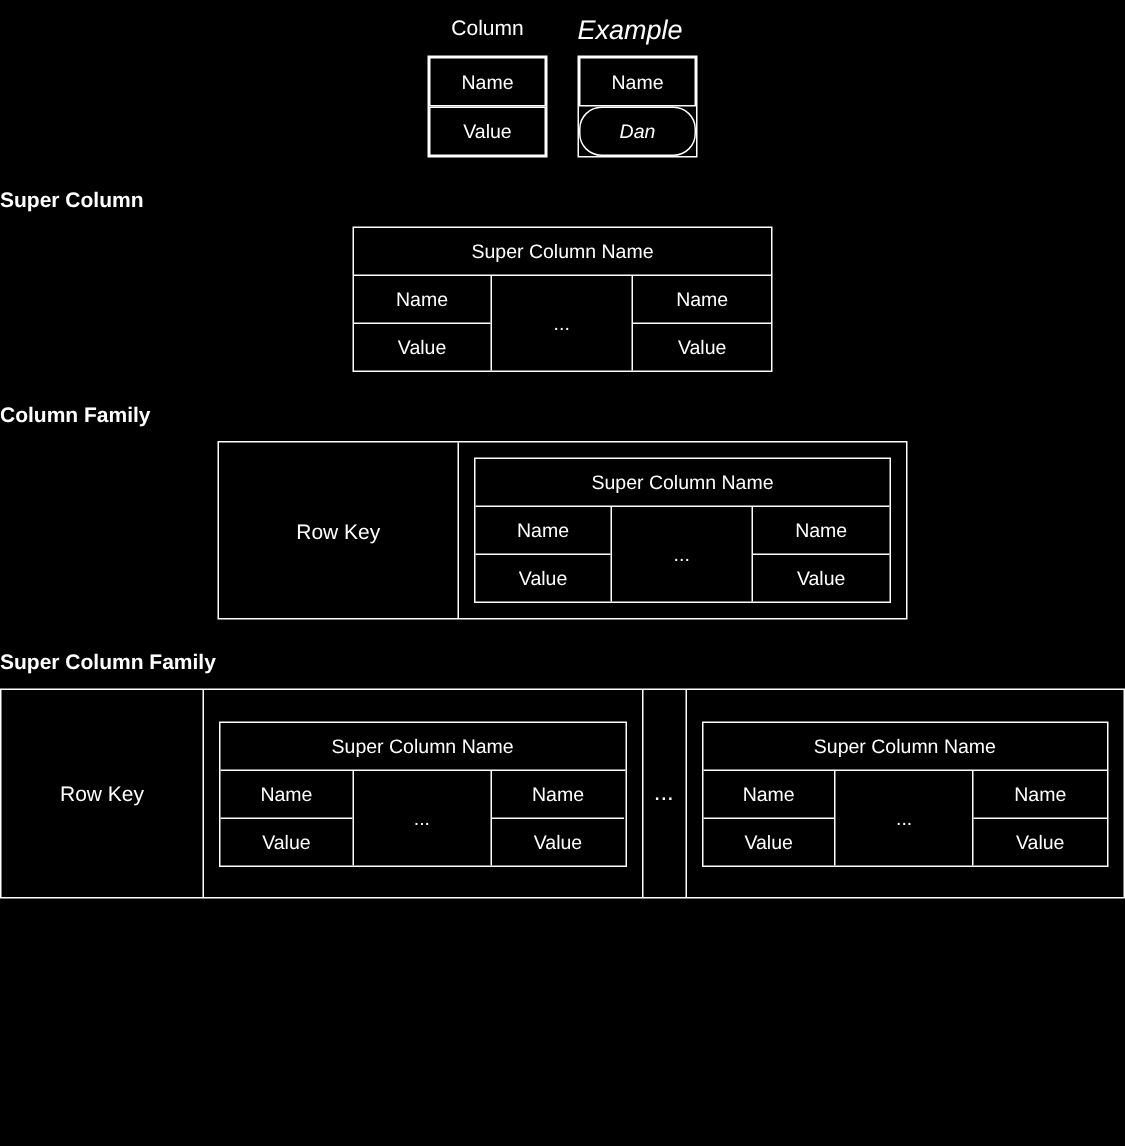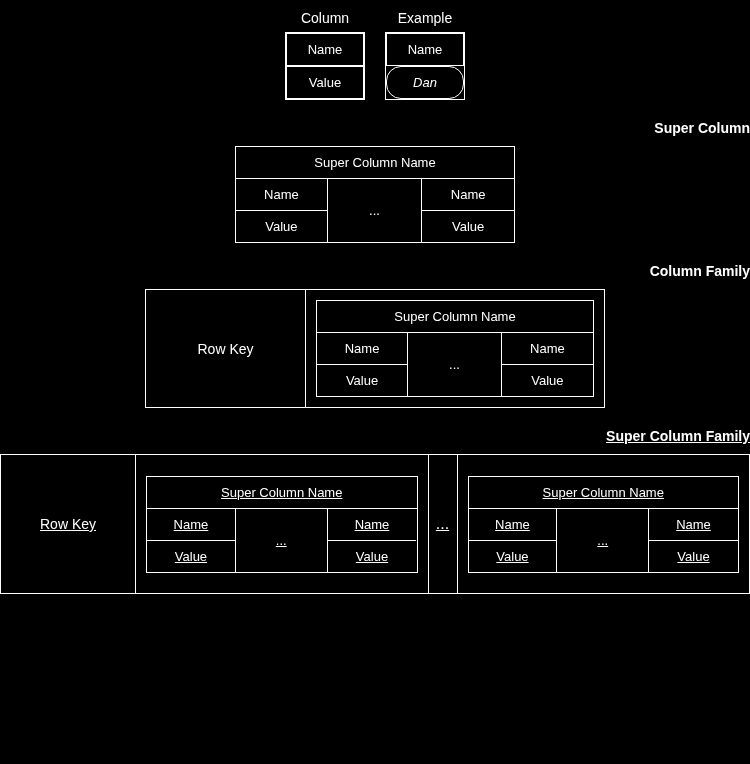--- a/index.html
+++ b/index.html
@@ -9,21 +9,21 @@
       font-family: Arial, sans-serif;
       font-size: 13px;
       width: 750px;
       min-height: 764px;
       padding: 10px 0;
     }
     .section {
       margin-bottom: 20px;
     }
     .section-title {
-      text-align: right;
+      text-align: left;
       font-weight: bold;
       margin-bottom: 10px;
       font-size: 14px;
     }
     .column-labels {
       display: flex;
       justify-content: center;
       gap: 20px;
       margin-bottom: 6px;
     }
@@ -225,21 +225,21 @@
       align-items: center;
       justify-content: center;
     }
   </style>
 </head>
 <body>
 
 <div class="section">
   <div class="column-labels">
     <div style="width:80px; text-align:center; font-weight:normal; font-size:14px;">Column</div>
-    <div style="width:80px; text-align:center; font-size:14px;">Example</div>
+    <div style="width:80px; font-style:italic; font-size:18px;">Example</div>
   </div>
   <div class="col-pair" style="justify-content:center;">
     <div class="col-box">
       <div class="col-cell">Name</div>
       <div class="col-cell">Value</div>
     </div>
     <div class="col-box">
       <div class="col-cell">Name</div>
       <div class="col-cell italic-val">Dan</div>
     </div>
@@ -284,21 +284,21 @@
               <div class="cf-cell">Name</div>
               <div class="cf-cell">Value</div>
             </div>
           </div>
         </div>
       </div>
     </div>
   </div>
 </div>
 
-<div class="section" style="margin-top:10px;text-decoration:underline;">
+<div class="section" style="margin-top:10px;">
   <div class="section-title">Super Column Family</div>
   <div class="scf-outer">
 
     <div class="scf-rowkey">Row Key</div>
 
     <div class="scf-middle">
       <div class="scf-middle-inner">
         <div class="scf-super-name-row">Super Column Name</div>
         <div class="scf-cols">
           <div class="scf-col-left">

